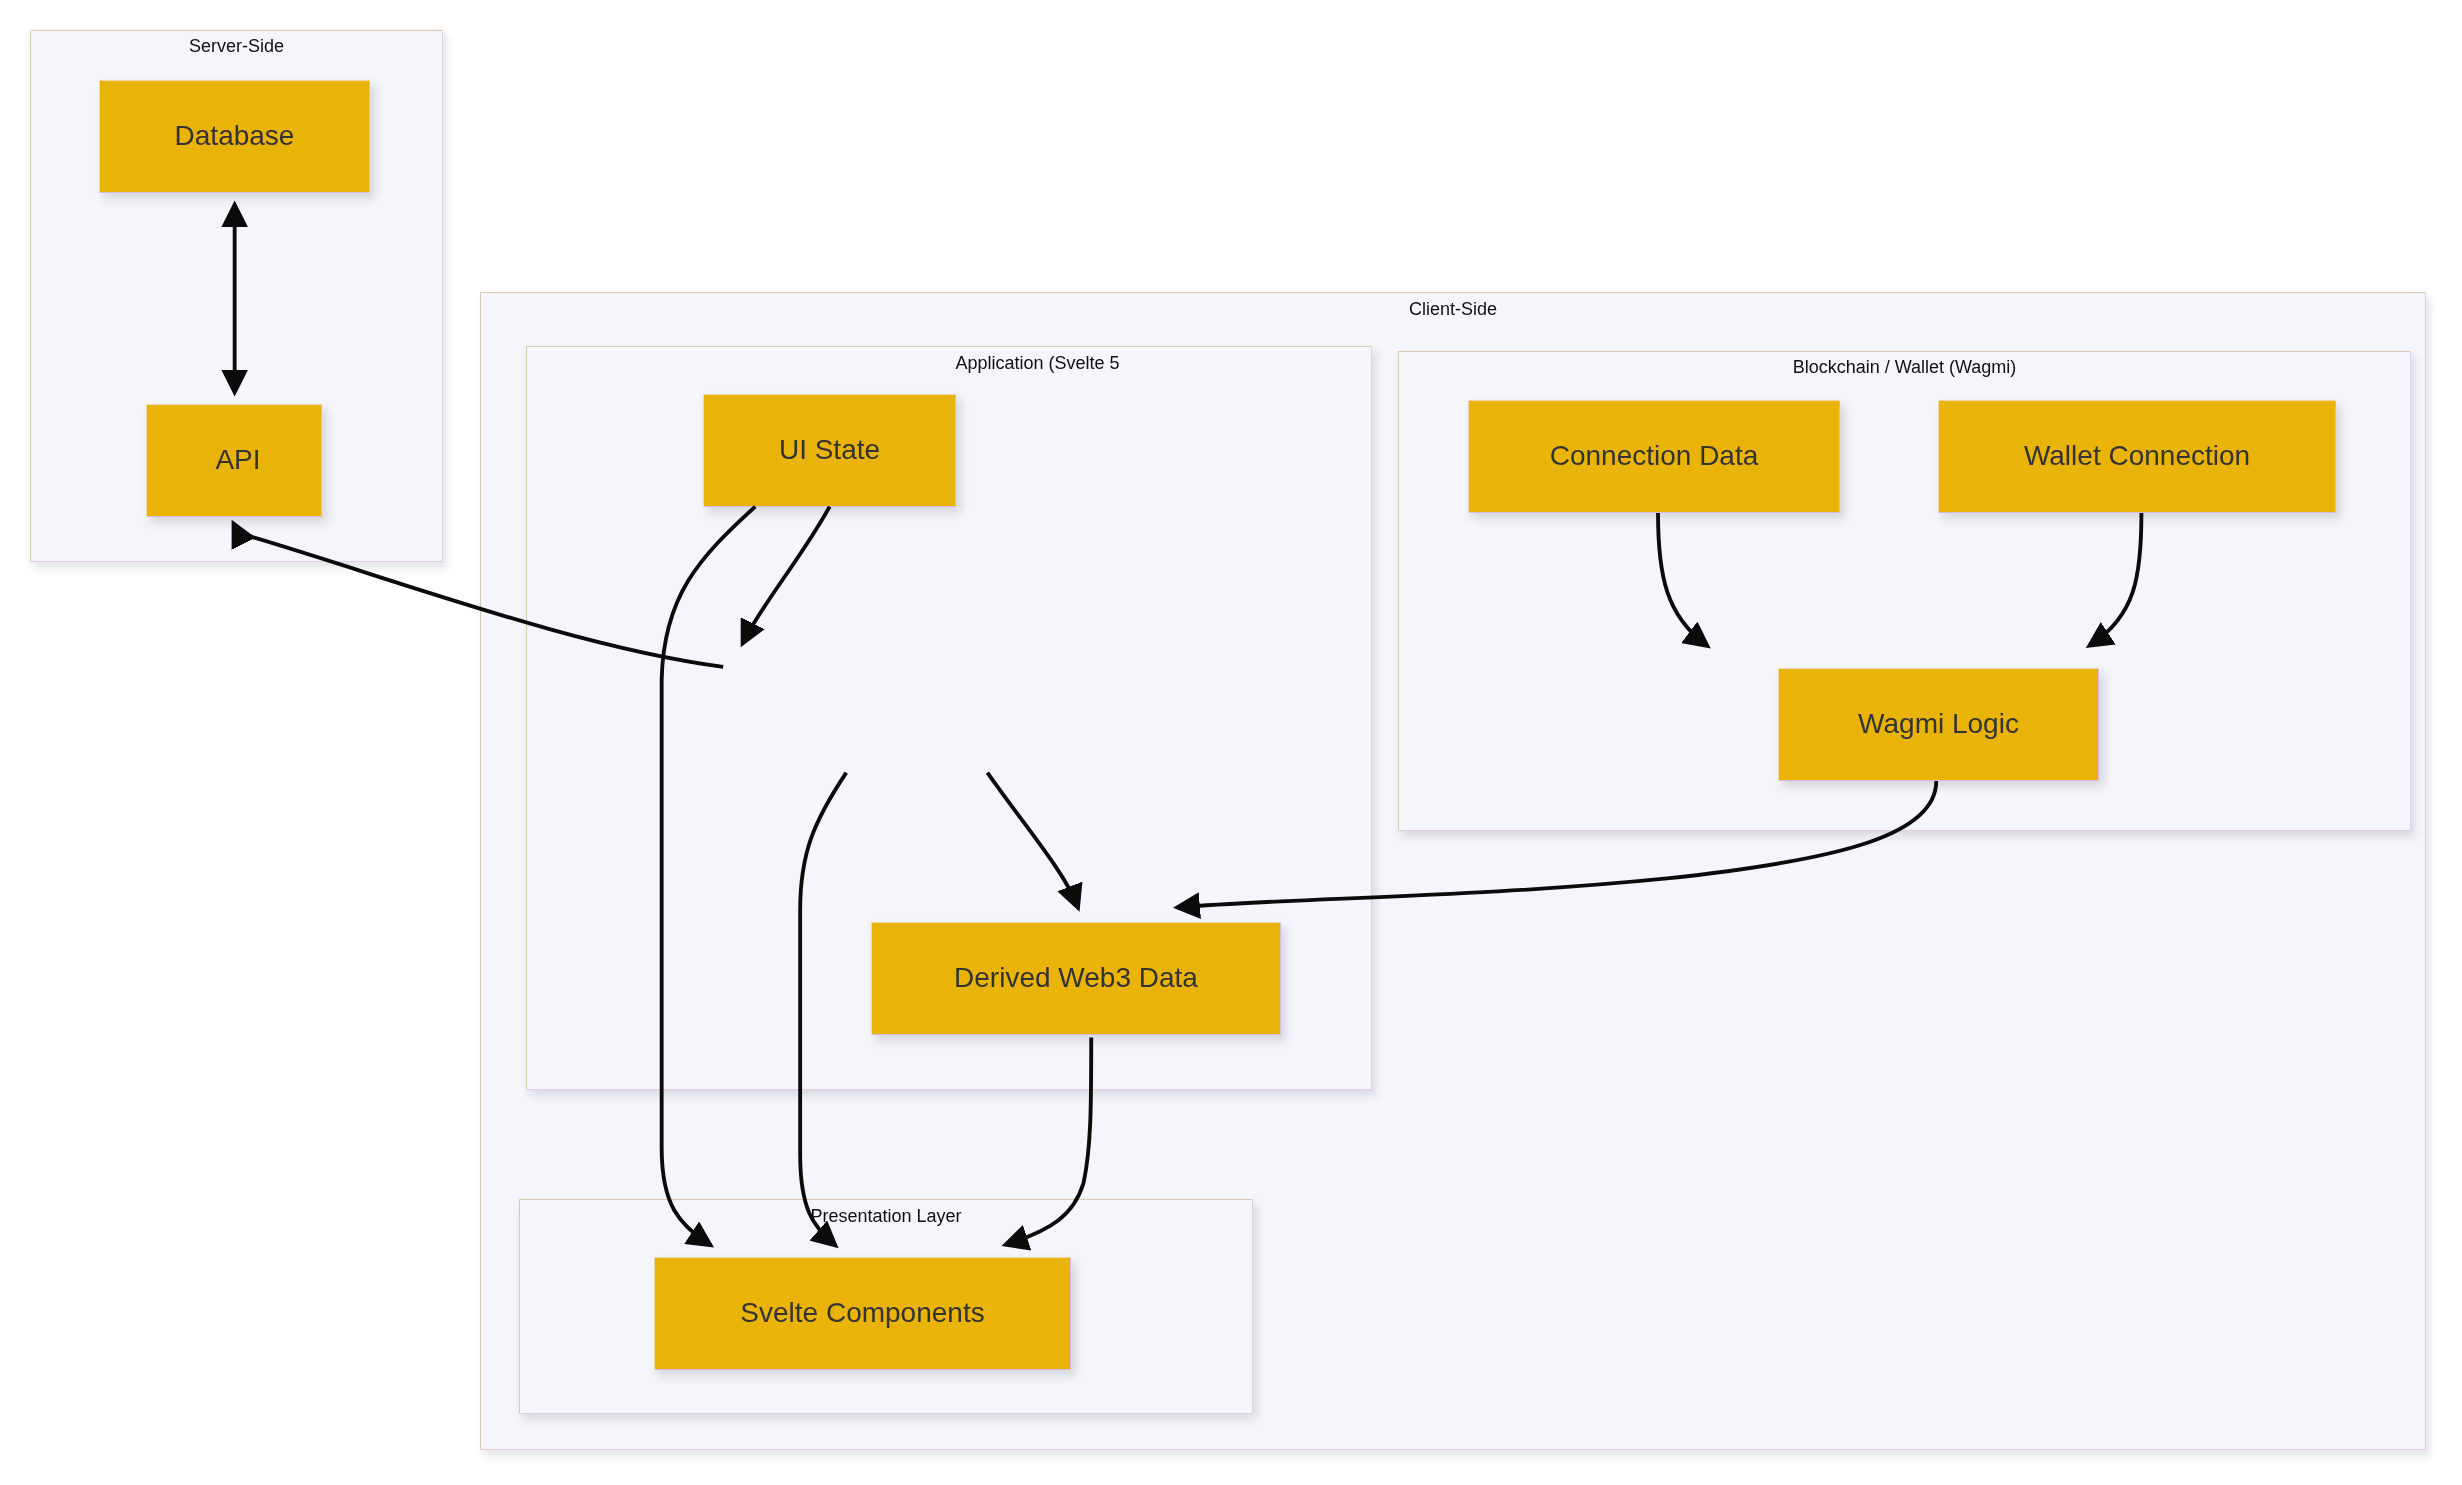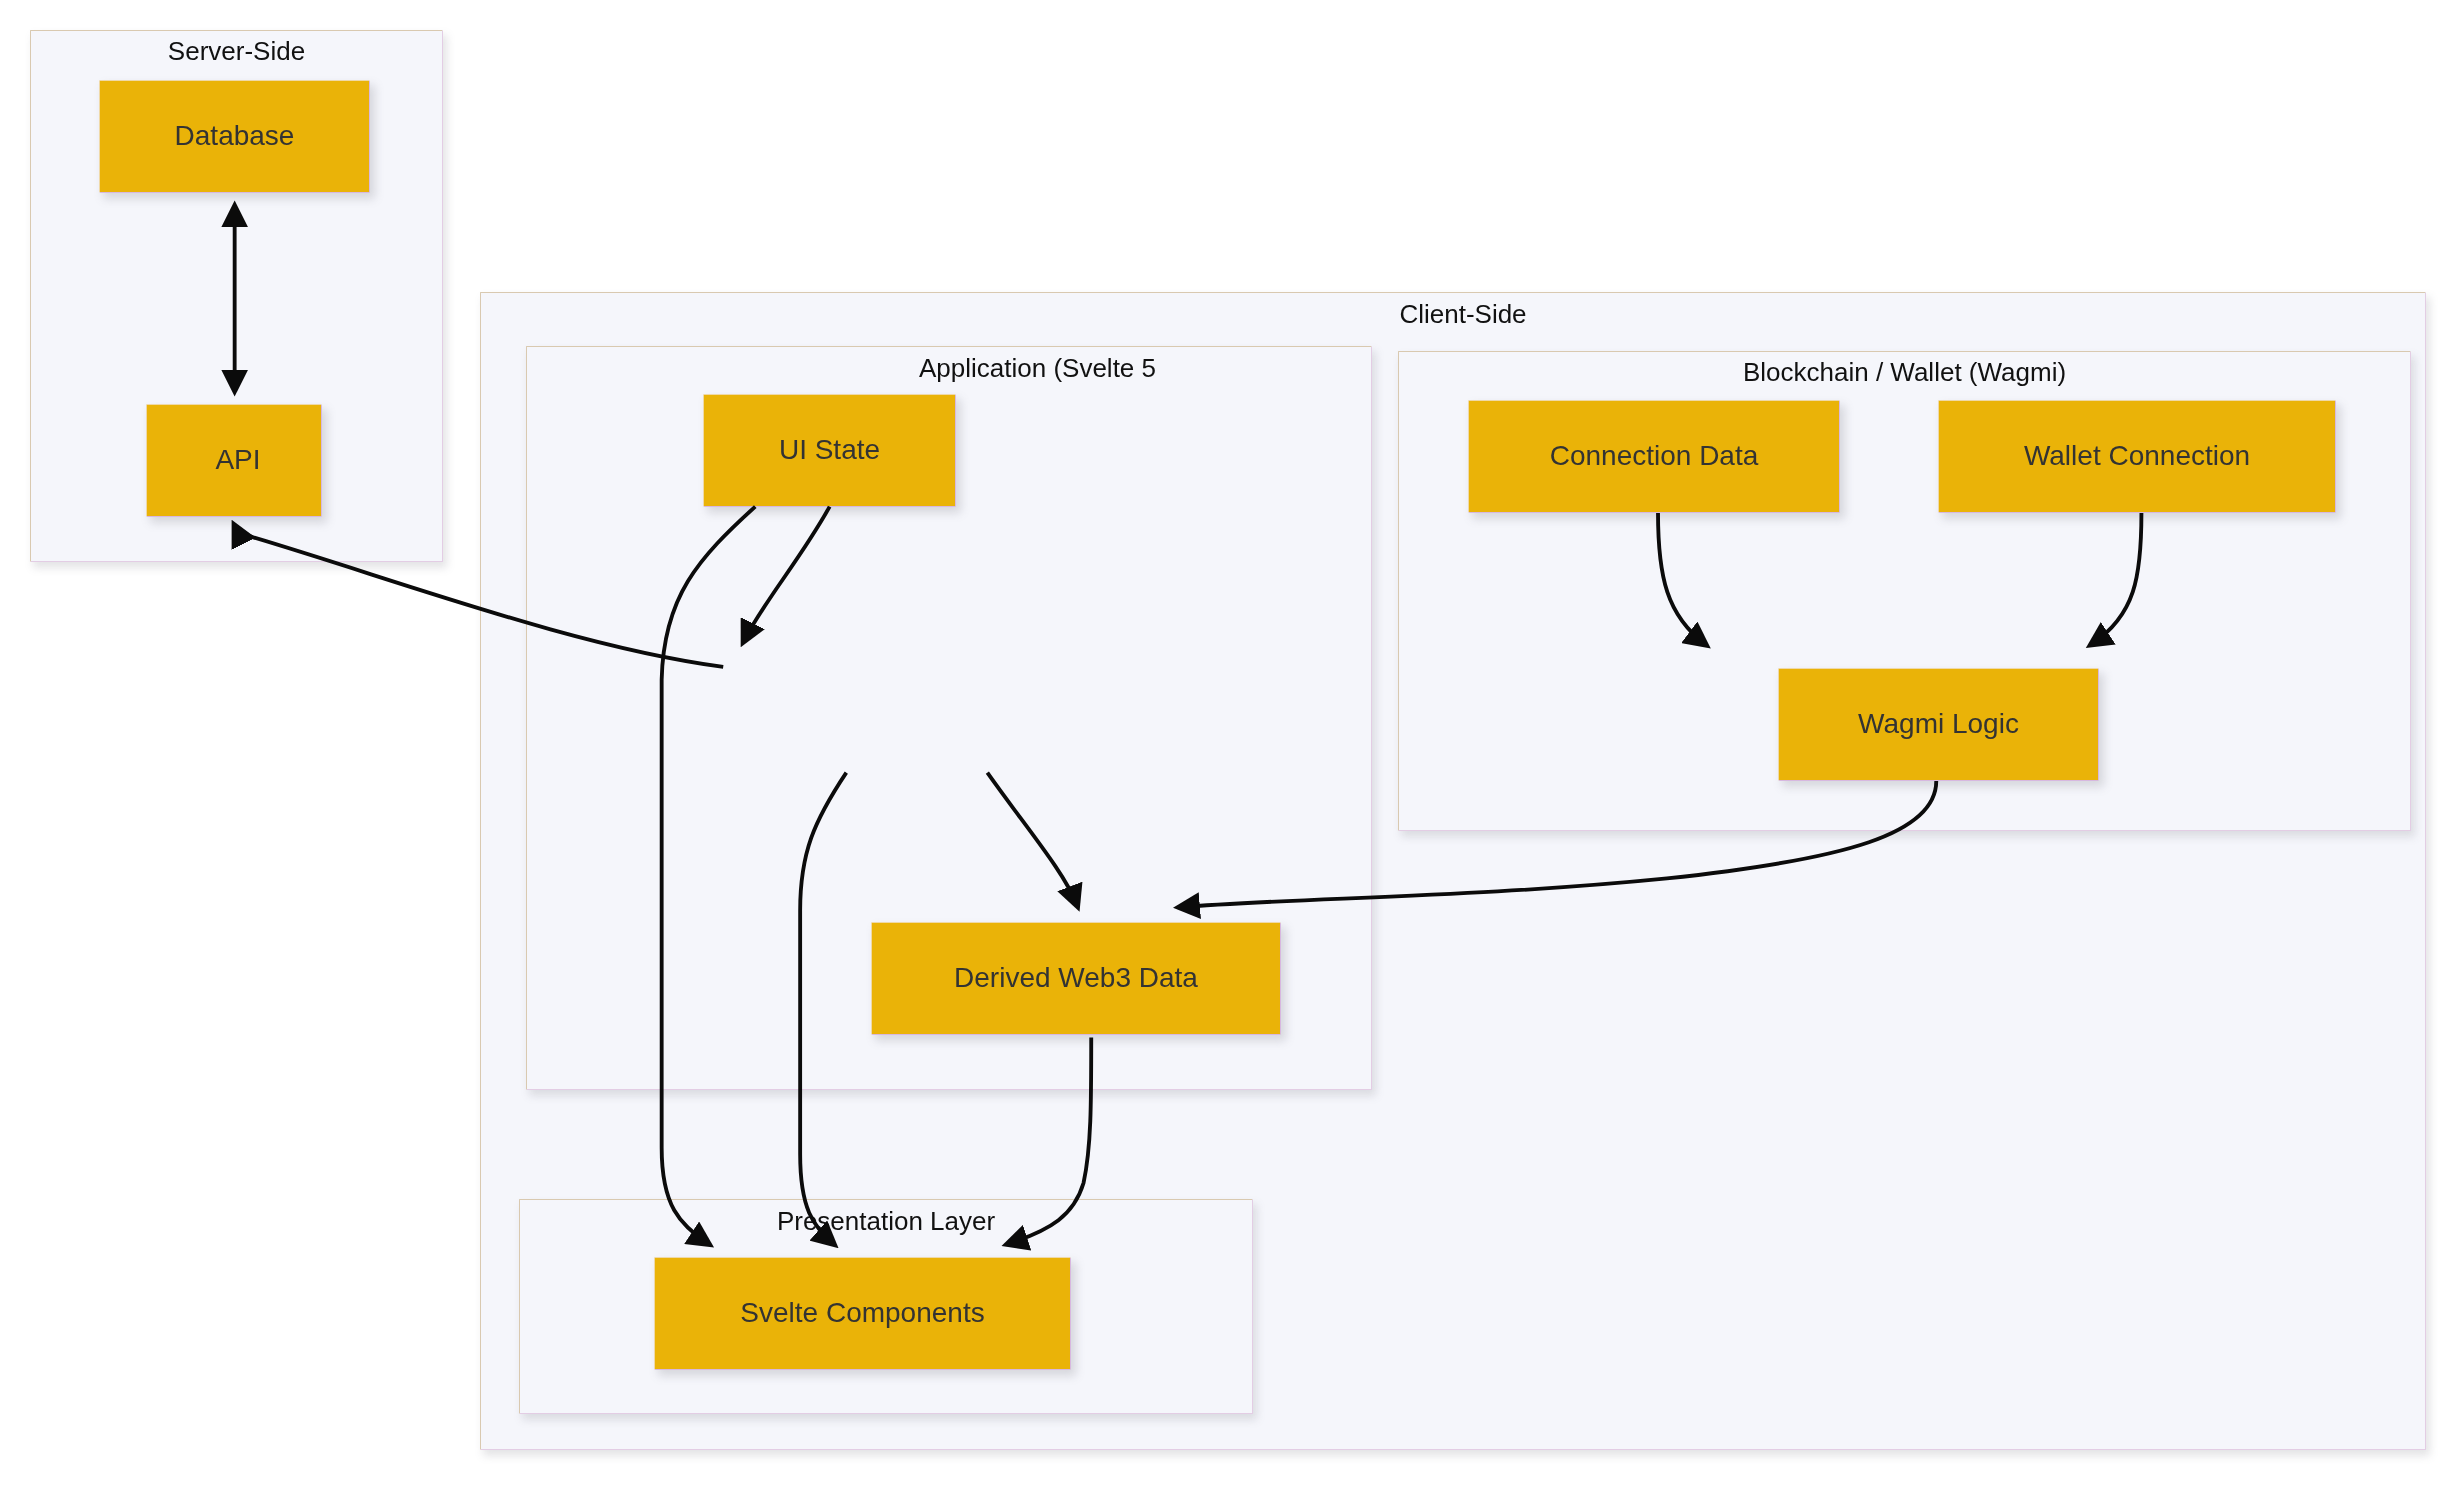--- a/index.html
+++ b/index.html
@@ -31,21 +31,21 @@
     border-radius: 1.3px;
     box-shadow: 3.8px 5.1px 9px rgba(120,120,130,0.20);
     box-sizing: border-box;
   }
   .subgraph-title {
     position: absolute;
     left: 0;
     right: 0;
     text-align: center;
     color: #111111;
-    font-size: 26px;
+    font-size: 18px;
     line-height: 1.1;
     white-space: nowrap;
   }
 
   
   .node {
     position: absolute;
     background: #eab308;
     border: 1.3px solid #EFD9A8;
     border-right-color: #D7B8E0;
@@ -80,21 +80,21 @@
 <body>
 
 <div id="stage">
 
   <div class="subgraph" style="left:30px; top:29.5px; width:413px; height:532px;">
   </div>
   <div class="subgraph-title" style="left:30px; top:37px; width:413px;">Server-Side</div>
 
   <div class="subgraph" style="left:480px; top:292px; width:1946px; height:1158px;">
   </div>
-  <div class="subgraph-title" style="left:480px; top:300px; width:1946px;padding-left:10px;">Client-Side</div>
+  <div class="subgraph-title" style="left:480px; top:300px; width:1946px;">Client-Side</div>
 
   <div class="subgraph" style="left:526px; top:346px; width:846px; height:744px;">
   </div>
   <div class="subgraph-title" style="left:526px; top:354px; width:1023px;">Application (Svelte 5</div>
 
   <div class="subgraph" style="left:1398px; top:351px; width:1013px; height:480px;">
   </div>
   <div class="subgraph-title" style="left:1398px; top:358px; width:1013px;">Blockchain / Wallet (Wagmi)</div>
 
   <div class="subgraph" style="left:519px; top:1199px; width:734px; height:215px;">

